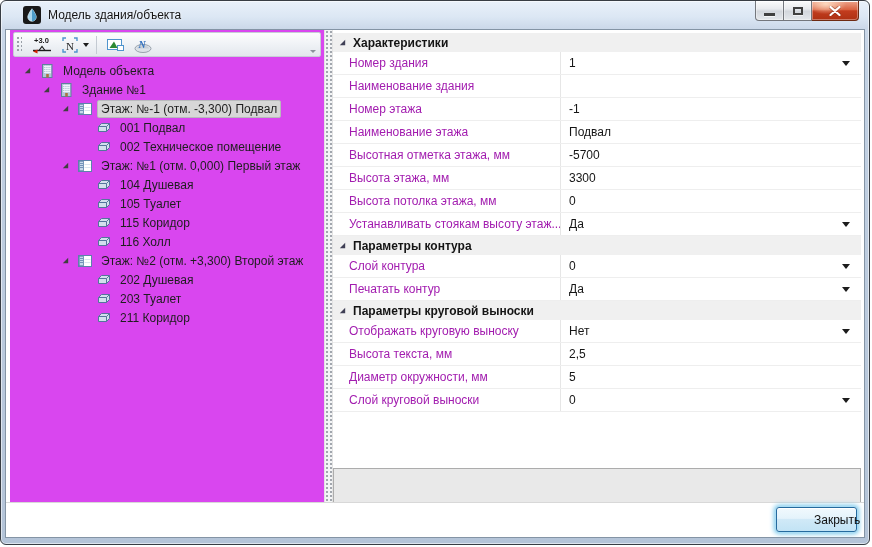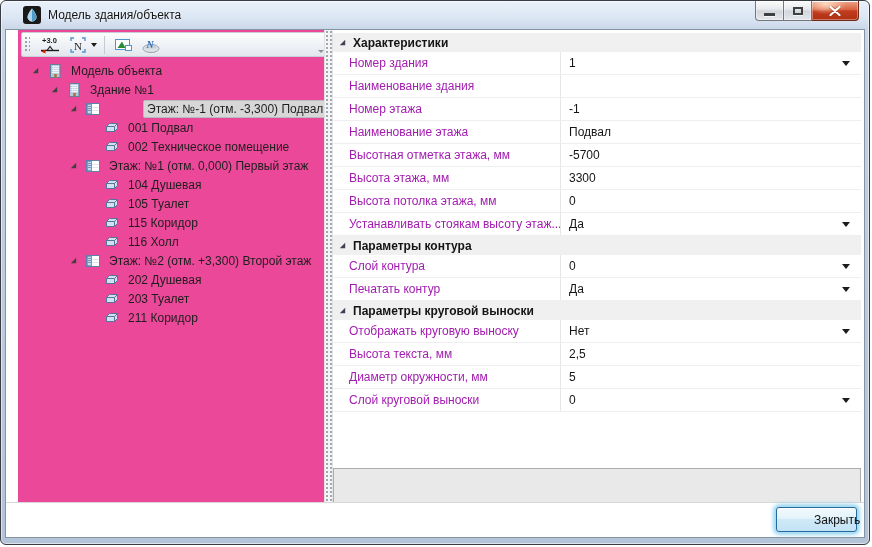--- a/index.html
+++ b/index.html
@@ -31,21 +31,21 @@
            box-shadow:0 1px 0 rgba(255,255,255,.7); }
   .g-max { width:10px; height:8px; border:2px solid #404040; background:transparent;
            box-shadow:0 1px 0 rgba(255,255,255,.6); }
   .g-close { display:flex; margin-top:1px; }
 
   
   .client { position:absolute; left:4px; right:4px; top:28px; bottom:6px;
             background:#fff; border:1px solid #8494a5; overflow:hidden; }
 
   
-  .left-pane { position:absolute; left:12px; top:0; width:318px; bottom:35px; background:#ec4899;padding-left:8px; }
+  .left-pane { position:absolute; left:4px; top:0; width:318px; bottom:35px; background:#d946ef;padding-left:8px; }
   .toolbar { position:absolute; left:3px; top:2px; width:308px; height:25px;
              border:1px solid #c7cdd6; border-radius:2px;
              background:linear-gradient(#fdfdfe,#eef1f5 55%,#e3e7ed);
              display:flex; align-items:center; }
   .grip { width:5px; height:16px; margin:0 5px 0 3px;
           background-image:radial-gradient(circle at 1.2px 1.2px,#9aa0a8 1px,transparent 1.3px);
           background-size:4px 4px; }
   .tb-btn { height:22px; padding:0 3px; display:flex; align-items:center; justify-content:center; border-radius:2px; }
   .tb-sep { width:1px; height:18px; background:#c4cad2; margin:0 4px; }
   .caret { width:0; height:0; border-left:3.5px solid transparent; border-right:3.5px solid transparent;
@@ -55,21 +55,21 @@
   .tb-more i { width:0; height:0; border-left:3px solid transparent; border-right:3px solid transparent;
                border-top:3.5px solid #8b929b; margin-bottom:2px; }
 
   
   .tree { position:absolute; left:2px; top:31px; right:0; bottom:0; font-size:12px; overflow:hidden; }
   .tree-row { height:19px; display:flex; align-items:center; white-space:nowrap; }
   .tspacer { flex:none; height:1px; }
   .expander { width:12px; height:12px; flex:none; display:flex; align-items:center; justify-content:center; }
   .ticon { width:16px; height:16px; flex:none; margin-left:6px; margin-right:4px; display:flex; }
   .tlabel { padding:1px 3px; color:#1e1e1e; border:1px solid transparent; border-radius:2px; }
-  .tlabel.selected { background:#d7d7d7; border-color:#b9babd;margin-left:38px; }
+  .tlabel.selected { background:#d7d7d7; border-color:#b9babd; }
 
   
   .splitter { position:absolute; left:318px; width:9px; top:0; bottom:35px;
               background-color:#f4f5f6;
               background-image:radial-gradient(circle at 2px 2px,#a2a7ae 1px,transparent 1.3px);
               background-size:4px 4px;
               border-left:1px solid #e3e3e3; border-right:1px solid #e3e3e3; }
 
   
   .right-pane { position:absolute; left:327px; right:0; top:0; bottom:35px; background:#fff; }

